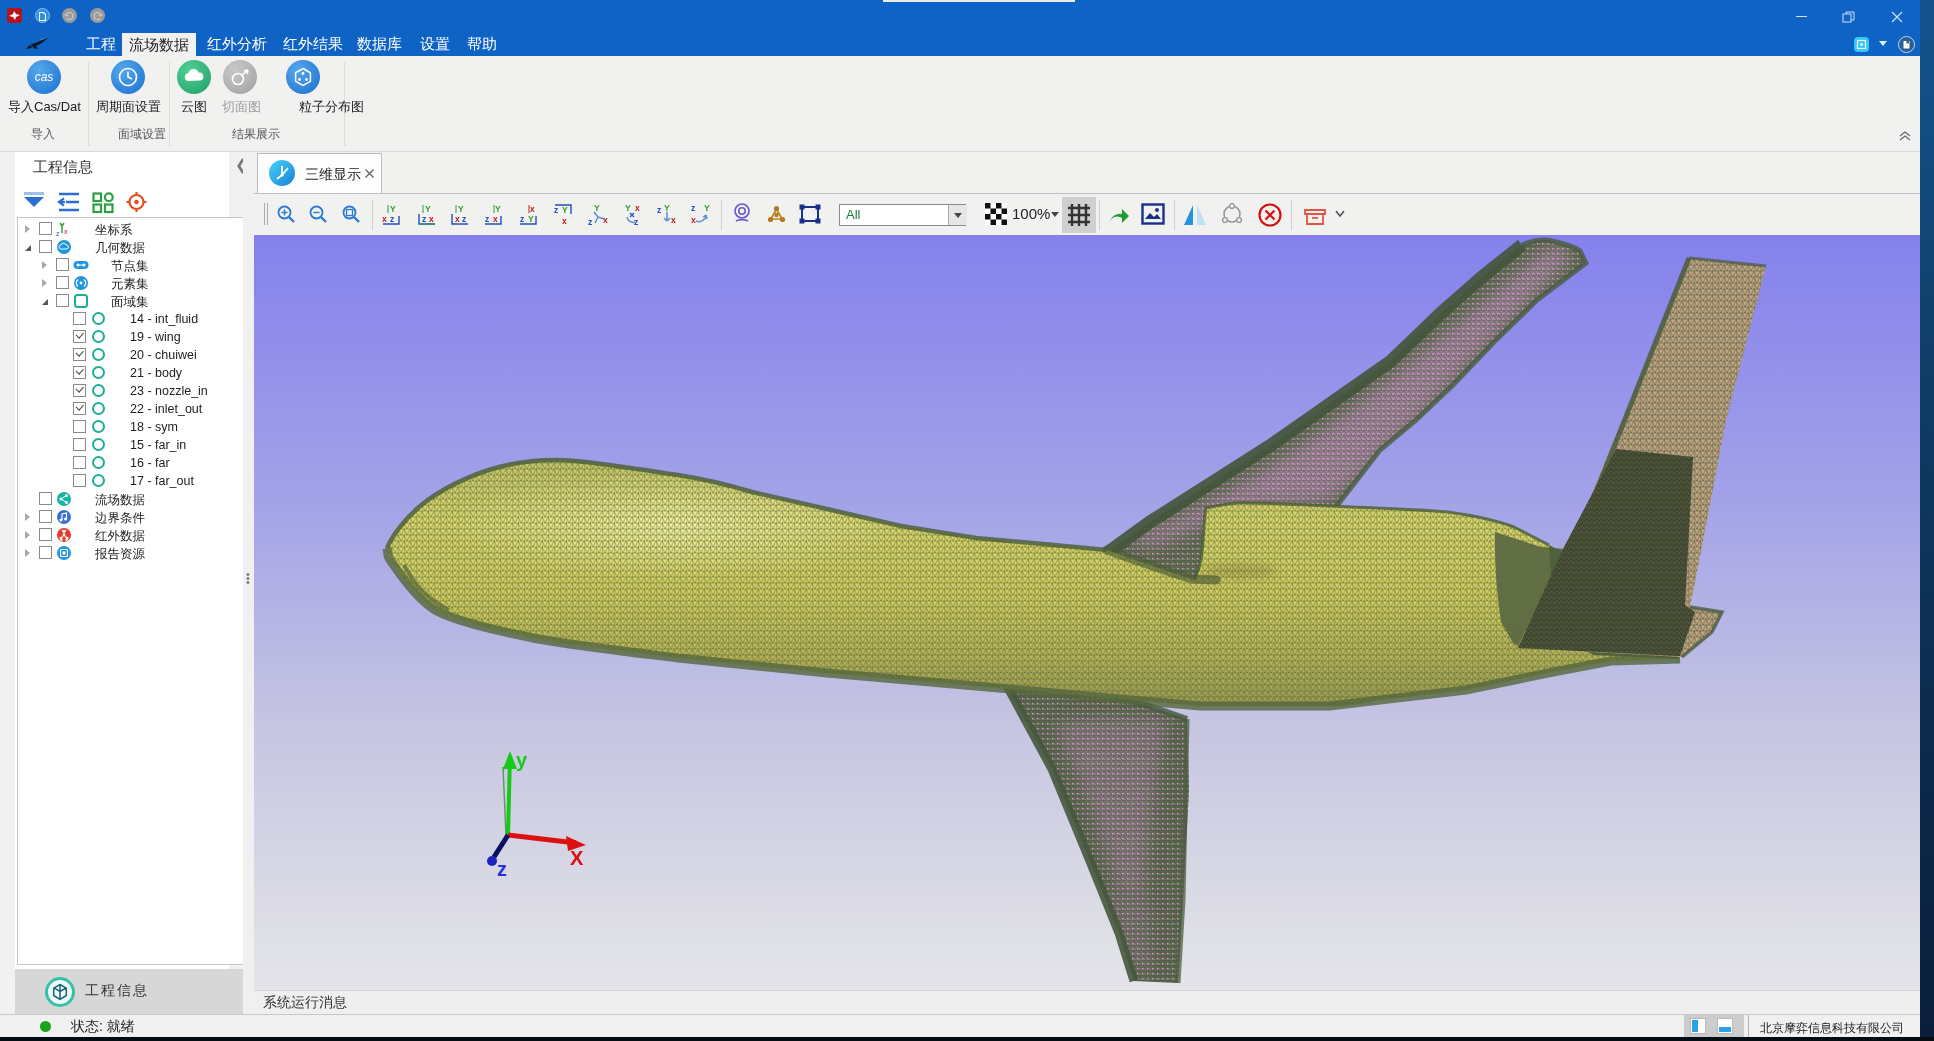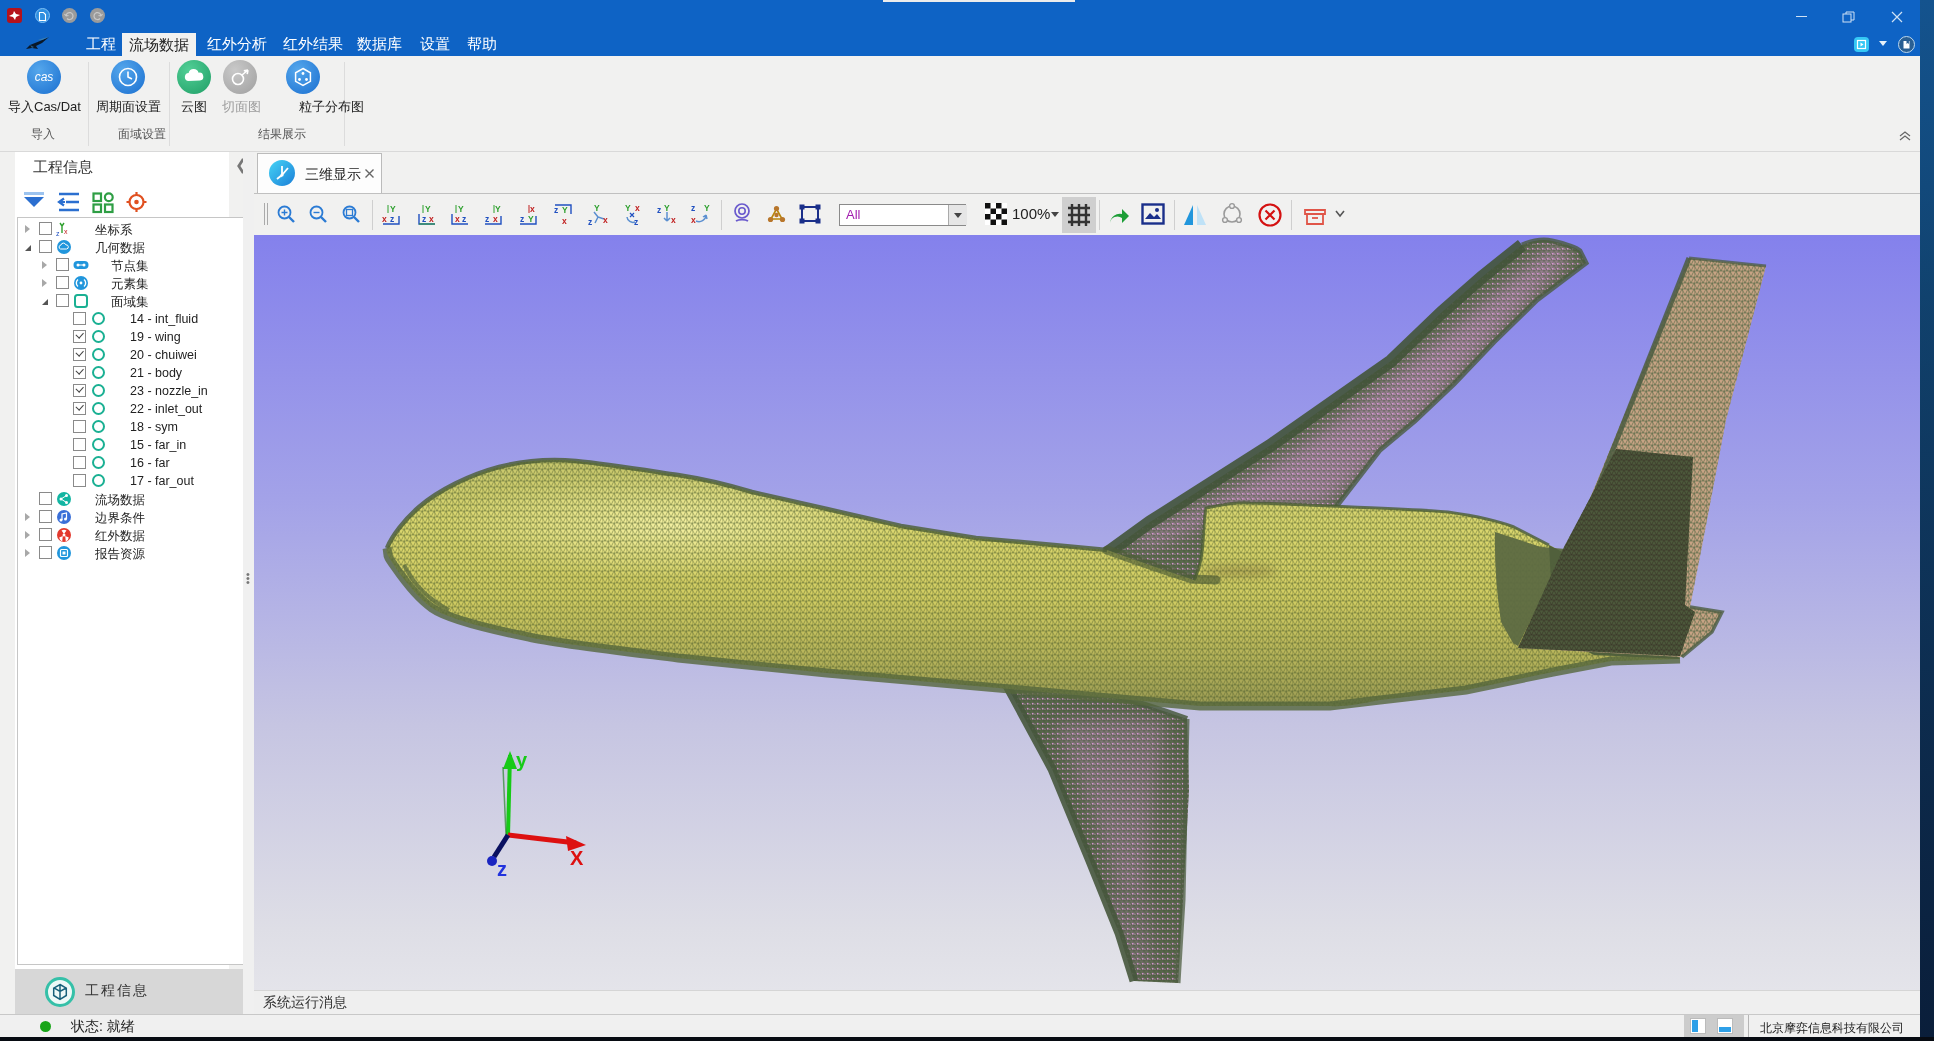--- a/index.html
+++ b/index.html
@@ -160,21 +160,21 @@
 
   <div class="rbtn" style="left:286px;background:radial-gradient(circle at 35% 30%,#55a7ec,#1a6fd0);">
     <svg width="34" height="34" viewBox="0 0 34 34">
         <path d="M17 8.5 l7.4 4.3 v8.5 L17 25.5 l-7.4-4.2 v-8.5 z" fill="none" stroke="#fff" stroke-width="1.5"></path>
         <circle cx="17" cy="13.5" r="1.4" fill="#fff"></circle>
         <circle cx="13.5" cy="19.5" r="1.4" fill="#fff"></circle>
         <circle cx="20.5" cy="19.5" r="1.4" fill="#fff"></circle>
       </svg>
   </div>
   <div class="rlab" style="left:271px;margin-left:28px;">粒子分布图</div>
-  <div class="rgrp" style="left:232px;margin-left:26px;">结果展示</div>
+  <div class="rgrp" style="left:232px;">结果展示</div>
 
   <svg class="abs" style="left:1898px;top:74px;" width="14" height="12" viewBox="0 0 14 12">
     <path d="M2 6 L7 2 L12 6 M2 10 L7 6 L12 10" fill="none" stroke="#666" stroke-width="1.2"></path>
   </svg>
 </div>
 <div class="abs" id="lpanel">
   <div class="abs" style="left:18px;top:6px;font-size:15px;color:#333;">工程信息</div>
   <div class="abs" style="left:220px;top:4px;font-size:15px;color:#777;">❮</div>
 
   <svg class="abs" style="left:8px;top:38px;" width="24" height="24" viewBox="0 0 24 24">
@@ -473,21 +473,21 @@
 
   <svg class="abs" style="left:545px;top:10px;" width="22" height="21" viewBox="0 0 22 21">
       <rect x="3" y="3" width="16" height="14" fill="none" stroke="#1a2f8a" stroke-width="2"></rect>
       <rect x="0.5" y="0.5" width="5" height="5" fill="#1a2f8a"></rect>
       <rect x="16.5" y="0.5" width="5" height="5" fill="#1a2f8a"></rect>
       <rect x="0.5" y="14.5" width="5" height="5" fill="#1a2f8a"></rect>
       <rect x="16.5" y="14.5" width="5" height="5" fill="#1a2f8a"></rect>
     </svg>
 
   <div class="abs" style="left:585px;top:10px;width:127px;height:22px;background:#fff;border:1px solid #8a8a8a;box-sizing:border-box;">
-    <div class="abs" style="left:6px;top:2px;font-size:13px;color:#a21caf;">All</div>
+    <div class="abs" style="left:6px;top:2px;font-size:13px;color:#15803d;">All</div>
     <div class="abs" style="left:108px;top:0;width:18px;height:20px;background:#e6e6e6;border-left:1px solid #aaa;">
       <div class="abs" style="left:5px;top:8px;width:0;height:0;border-left:4px solid transparent;border-right:4px solid transparent;border-top:5px solid #444;"></div>
     </div>
   </div>
 
   <svg class="abs" style="left:731px;top:9px;" width="22" height="22" viewBox="0 0 22 22">
       <rect width="22" height="22" fill="#fff"></rect>
       <g fill="#111">
         <rect x="0" y="0" width="5.5" height="5.5"></rect>
         <rect x="11" y="0" width="5.5" height="5.5"></rect>

